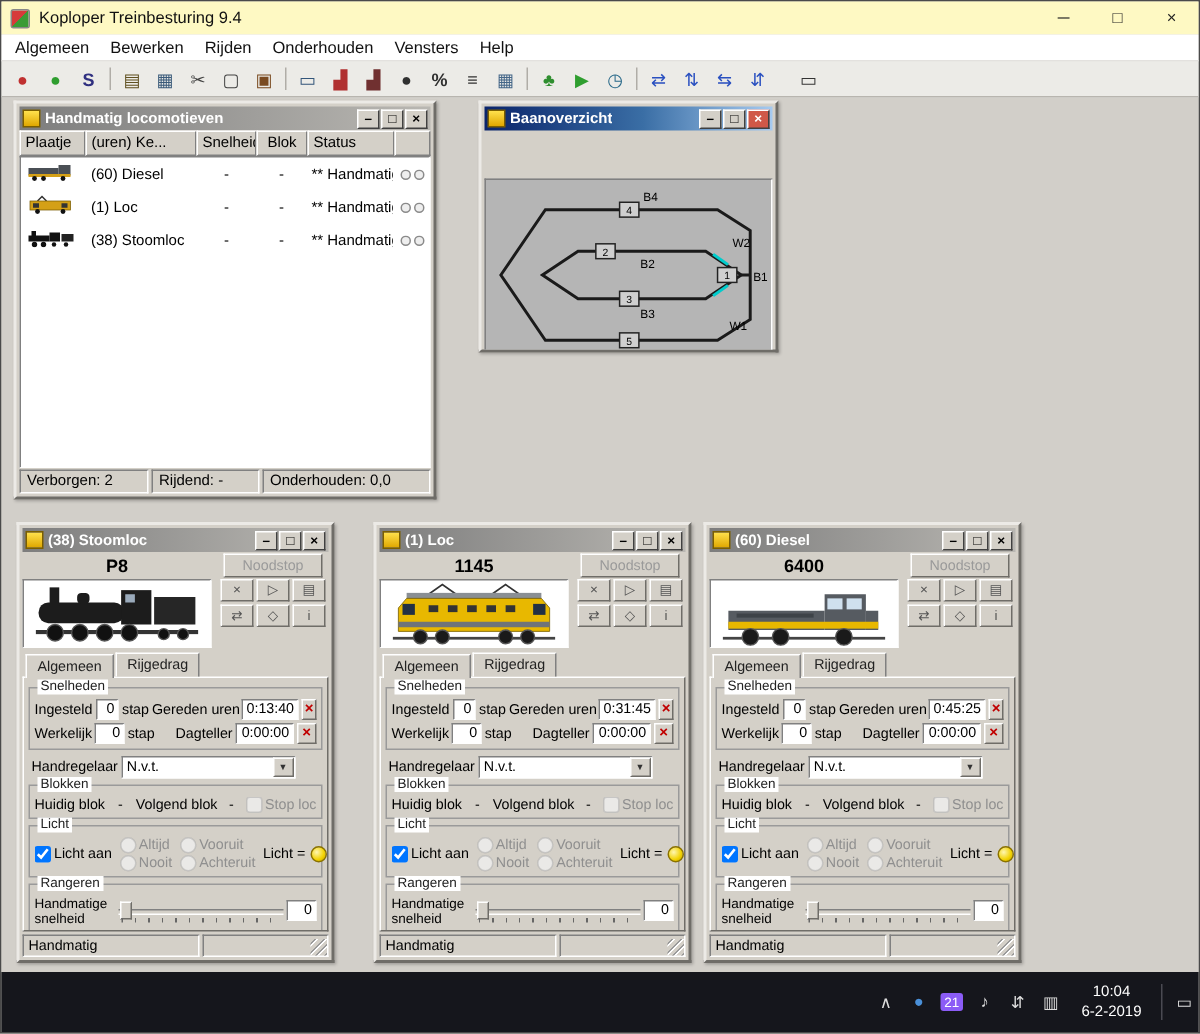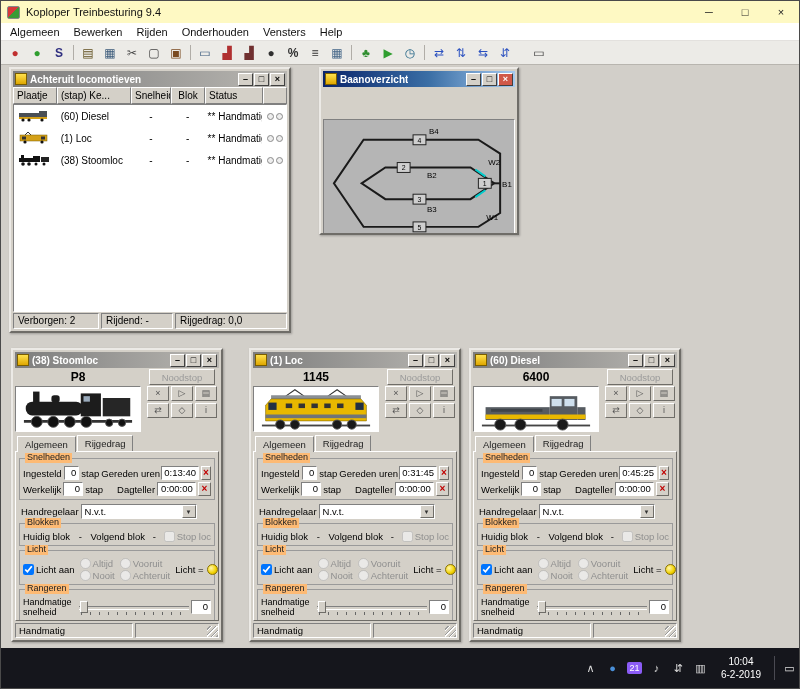--- a/index.html
+++ b/index.html
@@ -57,21 +57,21 @@
   .loco-pic { width:126px; height:46px; background:#fff; border:1px solid; border-color:#808080 #fff #fff #808080; overflow:hidden; }
   .loco-pic svg { display:block; width:100%; height:100%; }
   .ctrl-grid { margin-left:auto; margin-right:2px; display:grid; grid-template-columns:repeat(3,22px); gap:2px; }
   .ctrl-btn { height:15px; font-size:9px; line-height:1; color:#555; background:#d4d0c8; border:1px solid; border-color:#fff #6f6d68 #6f6d68 #fff; padding:0; }
   .tabs { display:flex; margin-top:3px; padding-left:2px; flex:0 0 auto; position:relative; z-index:2; }
   .tab { padding:2px 7px 1px; font-size:9.5px; background:#d4d0c8; border:1px solid #808080; border-bottom:none; border-top-color:#fff; border-left-color:#fff; margin-right:1px; color:#222; }
   .tab.active { position:relative; top:1px; padding-bottom:2px; }
   .tab-panel { flex:1 1 auto; margin-top:0; border:1px solid; border-color:#fff #6f6d68 #6f6d68 #fff; padding:4px 3px 2px; display:flex; flex-direction:column; overflow:hidden; }
   .group { position:relative; border:1px solid #9a9a9a; padding:7px 3px 3px; margin-top:4px; }
   .group:first-child { margin-top:2px; }
-  .legend { position:absolute; top:-6px; left:5px; background:#fdba74; font-size:9px; padding:0 2px; line-height:1.1; color:#222; }
+  .legend { position:absolute; top:-6px; left:5px; background:#ffffff; font-size:9px; padding:0 2px; line-height:1.1; color:#222; }
   .frow { display:flex; align-items:center; gap:2px; font-size:9.5px; }
   .frow + .frow { margin-top:2px; }
   .lab { white-space:nowrap; }
   .lab.r44 { width:44px; text-align:right; }
   .lab.r60 { width:58px; text-align:right; }
   .val { background:#fff; border:1px solid; border-color:#808080 #fff #fff #808080; height:14px; line-height:12px; padding:0 2px; font-size:9.5px; text-align:right; white-space:nowrap; }
   .w22{width:22px;} .w44{width:44px;} .w20{width:20px;}
   .xbtn { width:15px; height:14px; color:#c00000; font-weight:bold; font-size:10px; line-height:1; background:#d4d0c8; border:1px solid; border-color:#fff #6f6d68 #6f6d68 #fff; padding:0; }
   .hr-row { margin-top:4px; padding-left:2px; }
   .select { display:flex; align-items:center; width:116px; height:15px; background:#fff; border:1px solid; border-color:#808080 #fff #fff #808080; font-size:9.5px; padding-left:3px; }
@@ -199,30 +199,30 @@
     <button class="tb-btn">
         <span style="color:#333333">▭</span>
       </button>
   </div>
 
   <div class="mdi">
 
     <div class="win" style="left:8px; top:2px; width:282px; height:266px;">
       <div class="win-title inactive">
         <span class="win-icon"></span>
-        <span class="win-ttext">Achteruit locomotieven</span>
+        <span class="win-ttext">Handmatig locomotieven</span>
         <span class="win-btns">
           <span class="win-btn">–</span>
           <span class="win-btn">□</span>
           <span class="win-btn">×</span>
         </span>
       </div>
       <div class="list-head">
         <span class="hcell c1">Plaatje</span>
-        <span class="hcell c2">(stap) Ke...</span>
+        <span class="hcell c2">(uren) Ke...</span>
         <span class="hcell c3">Snelheid</span>
         <span class="hcell c4">Blok</span>
         <span class="hcell c5">Status</span>
         <span class="hcell c6"></span>
       </div>
       <div class="list-body">
         <div class="lrow">
           <span class="lcell c1">
             <svg viewBox="0 0 34 13" width="34" height="13">
                 <rect x="2" y="4" width="20" height="5" fill="#4a4f55"></rect>
@@ -281,21 +281,21 @@
           <span class="lcell c5">** Handmatig **</span>
           <span class="lcell c6">
               <span class="led"></span>
               <span class="led"></span>
             </span>
         </div>
       </div>
       <div class="list-status">
         <span class="sbcell" style="width:86px;">Verborgen: 2</span>
         <span class="sbcell" style="width:72px;">Rijdend: -</span>
-        <span class="sbcell" style="flex:1;">Rijgedrag: 0,0</span>
+        <span class="sbcell" style="flex:1;">Onderhouden: 0,0</span>
       </div>
     </div>
 
     <div class="win" style="left:318px; top:2px; width:200px; height:168px;gap:32px;">
       <div class="win-title active">
         <span class="win-icon"></span>
         <span class="win-ttext">Baanoverzicht</span>
         <span class="win-btns">
           <span class="win-btn">–</span>
           <span class="win-btn">□</span>

